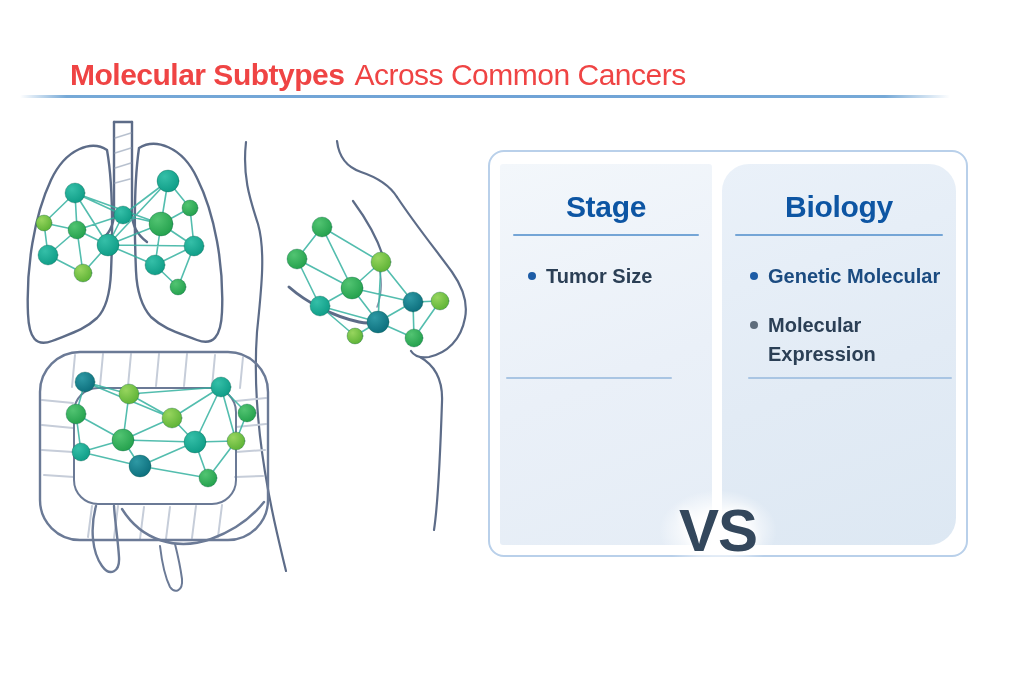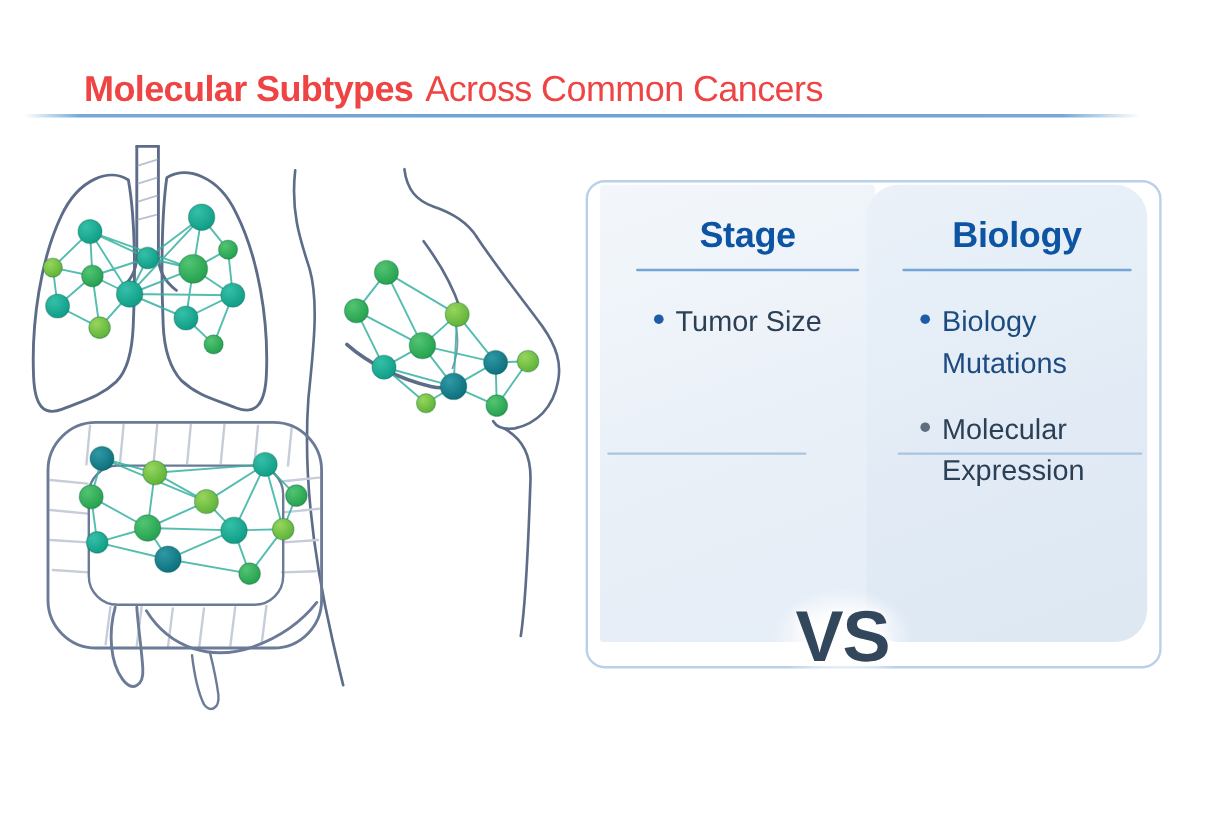--- a/index.html
+++ b/index.html
@@ -21,21 +21,21 @@
                #6fa2d6 50%,rgba(94,154,208,.85) 93%,rgba(94,154,208,0) 100%);
   }
   
   .art{position:absolute;left:0;top:0;z-index:1;}
   
   .panel{
     position:absolute;left:488px;top:150px;width:480px;height:407px;z-index:2;
     background:#ffffff;border:2px solid #b9d0ea;border-radius:16px;box-sizing:border-box;
   }
   .col{
-    position:absolute;top:2px;height:381px;border-radius:3px;padding-left:17px;
+    position:absolute;top:12px;height:381px;border-radius:3px;
   }
   .col-stage{
     left:10px;width:212px;
     background:linear-gradient(160deg,#f3f7fb 0%,#eaf0f8 55%,#e5edf6 100%);
   }
   .col-biology{
     left:232px;right:10px;
     background:linear-gradient(160deg,#eaf1f9 0%,#e2ebf5 55%,#dde8f3 100%);
     border-radius:27px;
   }
@@ -45,30 +45,30 @@
   }
   .col .underline{
     height:2px;margin:10px auto 0 auto;width:calc(100% - 26px);
     background:#74a5d6;border-radius:1px;
   }
   .col ul{
     list-style:none;margin:26px 0 0 0;padding:0 10px 0 28px;
   }
   .col li{
     position:relative;padding-left:18px;margin-bottom:20px;
-    font-size:24px;line-height:1.45;font-weight:400;color:#2b3f55;
+    font-size:20px;line-height:1.45;font-weight:700;color:#2b3f55;
   }
   .col li::before{
     content:"";position:absolute;left:0;top:10px;width:8px;height:8px;
     border-radius:50%;background:#1d5ca6;
   }
   .col li.blue-text{color:#1b4b80;}
   .col li.gray-bullet::before{background:#5f6d7c;}
   .vs{
-    position:absolute;left:212px;top:338px;transform:translateX(-50%);
+    position:absolute;left:228px;top:338px;transform:translateX(-50%);
     font-size:60px;font-weight:700;color:#33475c;letter-spacing:-1px;
     padding:6px 20px;z-index:3;
     background:radial-gradient(closest-side,rgba(255,255,255,.98) 40%,rgba(255,255,255,0) 100%);
     text-shadow:0 0 10px #ffffff;
   }
   .vs-line{
     position:absolute;top:225px;height:2px;background:#a9c5e3;z-index:2;border-radius:1px;
   }
   .vs-line.left{left:16px;width:166px;}
   .vs-line.right{left:258px;right:14px;}
@@ -213,21 +213,21 @@
     <div class="underline"></div>
     <ul>
       <li>Tumor Size</li>
     </ul>
   </div>
 
   <div class="col col-biology">
     <h2>Biology</h2>
     <div class="underline"></div>
     <ul>
-      <li class="blue-text">Biology Mutations</li>
+      <li class="blue-text">Genetic Molecular</li>
       <li class="gray-bullet">Molecular Expression</li>
     </ul>
   </div>
 
   <div class="vs-line left"></div>
   <div class="vs-line right"></div>
   <div class="vs">VS</div>
 
 </div>
 

